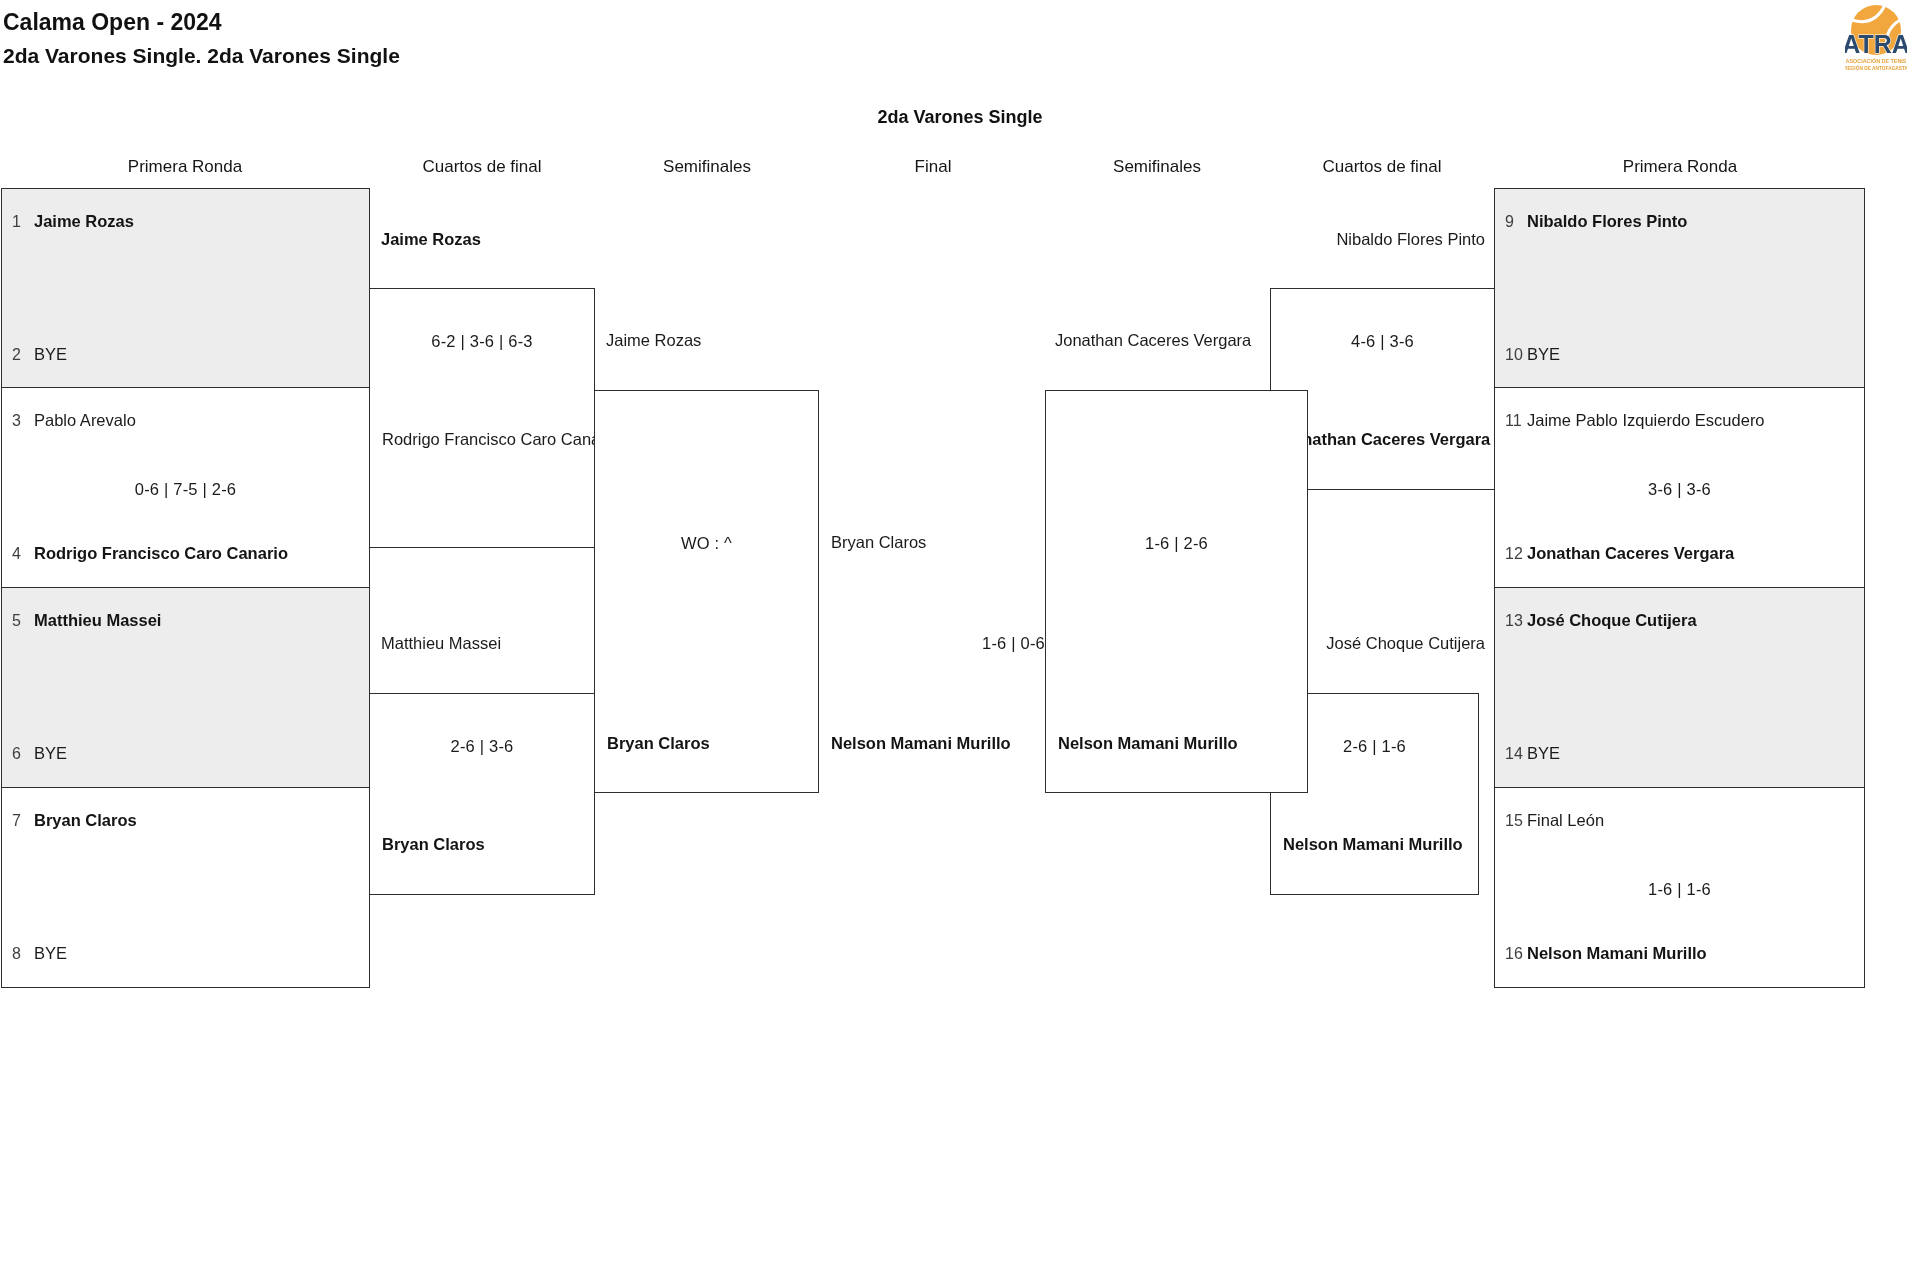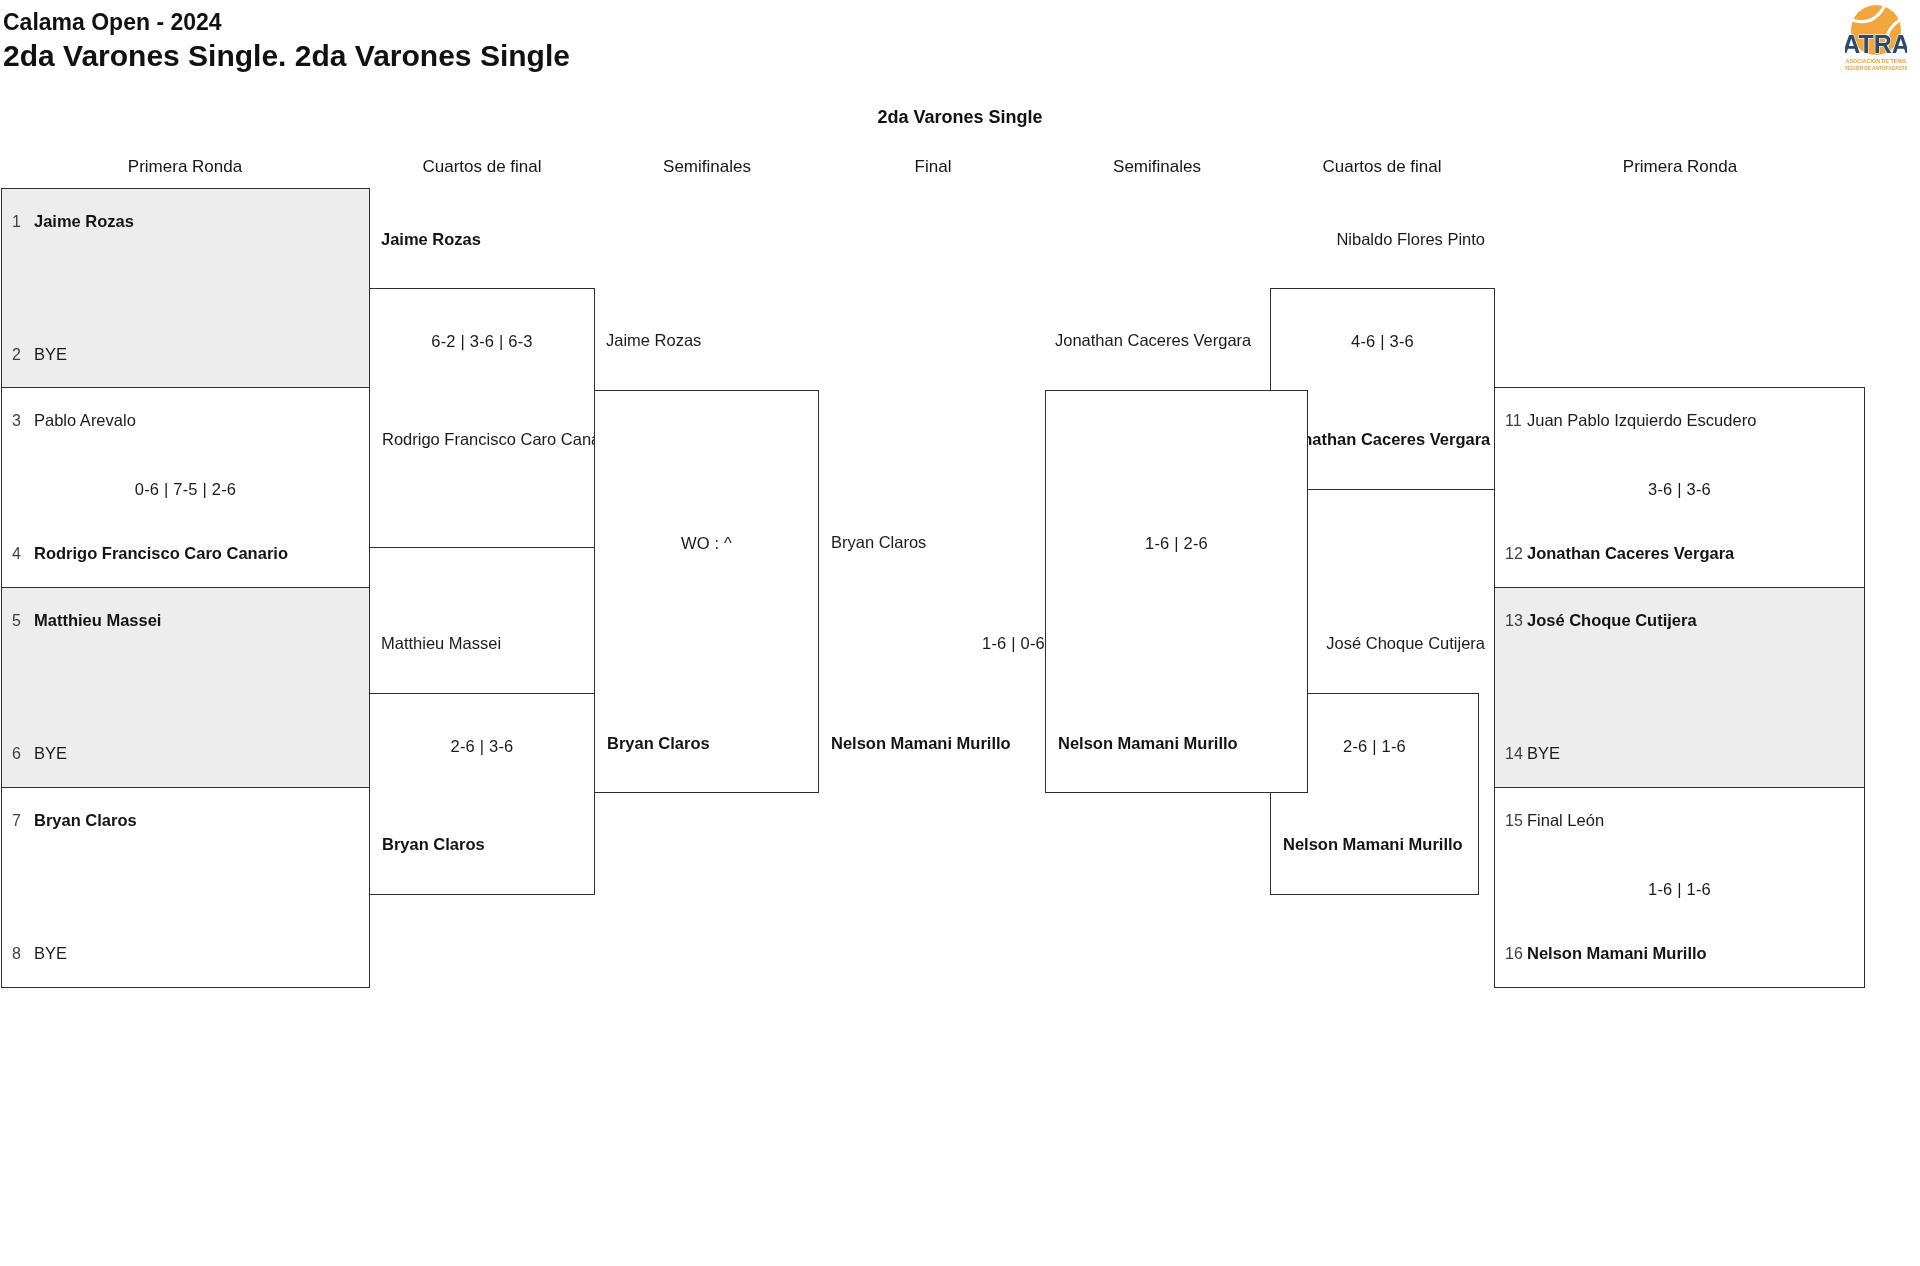--- a/index.html
+++ b/index.html
@@ -14,21 +14,21 @@
     overflow:hidden;
     border-radius:18px;
   }
   .page-title {
     position:absolute; left:3px; top:6px;
     font-size:23px; font-weight:700; line-height:33px; color:#111;
     white-space:pre;
   }
   .page-subtitle {
     position:absolute; left:3px; top:39px;
-    font-size:30px; font-weight:700; line-height:33px; color:#111;
+    font-size:21px; font-weight:700; line-height:33px; color:#111;
     white-space:pre;
   }
   .section-title {
     position:absolute; left:810px; top:99px; width:300px;
     text-align:center; font-size:18px; font-weight:600; color:#111;
     white-space:nowrap;
     margin-top:8px;
   }
   .col-header {
     position:absolute; top:157px; width:220px;
@@ -119,24 +119,32 @@
 
   <div class="box" style="left:1px;top:787px;width:369px;height:201px">
     <div class="row name-row" style="top:19px">
       <span class="seed">7</span><span class="pname winner">Bryan Claros</span>
     </div>
     <div class="row name-row" style="top:152px">
       <span class="seed">8</span><span class="pname">BYE</span>
     </div>
   </div>
 
+  <div class="box shaded" style="left:1494px;top:188px;width:371px;height:200px">
+    <div class="row name-row" style="top:19px">
+      <span class="seed">9</span><span class="pname winner">Nibaldo Flores Pinto</span>
+    </div>
+    <div class="row name-row" style="top:152px">
+      <span class="seed">10</span><span class="pname">BYE</span>
+    </div>
+  </div>
 
   <div class="box" style="left:1494px;top:387px;width:371px;height:201px">
     <div class="row name-row" style="top:19px">
-      <span class="seed">11</span><span class="pname">Juan Pablo Izquierdo Escudero</span>
+      <span class="seed">11</span><span class="pname">Jaime Pablo Izquierdo Escudero</span>
     </div>
     <div class="row score-row" style="top:88px">3-6 | 3-6</div>
     <div class="row name-row" style="top:152px">
       <span class="seed">12</span><span class="pname winner">Jonathan Caceres Vergara</span>
     </div>
   </div>
 
   <div class="box shaded" style="left:1494px;top:587px;width:371px;height:201px">
     <div class="row name-row" style="top:19px">
       <span class="seed">13</span><span class="pname winner">José Choque Cutijera</span>

